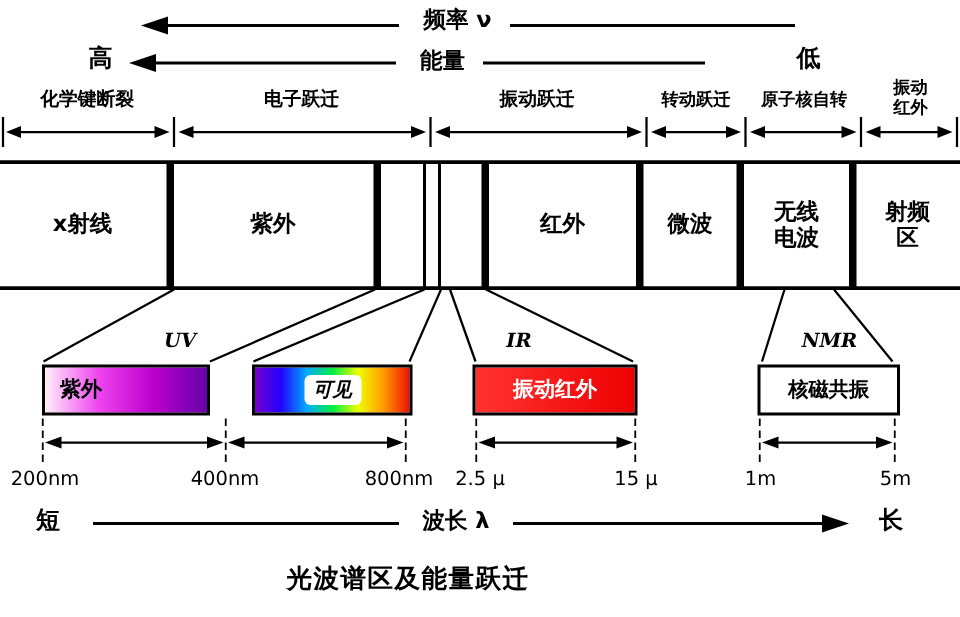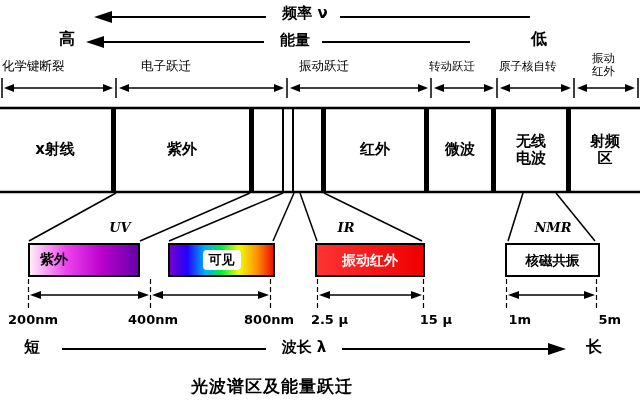--- a/index.html
+++ b/index.html
@@ -7,24 +7,24 @@
     position:relative;width:640px;height:411px;background:#ffffff;
     font-family:"DejaVu Sans","Liberation Sans",sans-serif;color:#000;overflow:hidden;
   }
   .abs{position:absolute;}
   .lbl{font-weight:bold;text-align:center;line-height:1.15;}
   svg{position:absolute;left:0;top:0;}
   .band{position:absolute;box-sizing:border-box;border:2px solid #000;height:34px;top:243px;}
   .band-text{font-weight:bold;font-size:14px;}
   .tag{font-family:"DejaVu Serif","Liberation Serif",serif;font-style:italic;font-weight:bold;font-size:13px;text-align:center;}
   .pill{position:absolute;left:50%;top:50%;transform:translate(-50%,-50%);
-        background:#fff;border-radius:4px;padding:1px 6px;font-size:13px;font-weight:bold;white-space:nowrap;}
+        background:#fff;border-radius:4px;padding:1px 6px;font-size:13px;font-weight:bold;white-space:nowrap;font-style:italic;}
   .cell-lbl{font-size:15px;font-weight:bold;text-align:center;line-height:1.15;}
-  .trans-lbl{font-size:12.5px;font-weight:normal;text-align:left;line-height:1.15;}
-  .scale-lbl{font-size:13px;font-weight:bold;text-align:right;}
+  .trans-lbl{font-size:12.5px;font-weight:bold;text-align:center;line-height:1.15;}
+  .scale-lbl{font-size:13px;font-weight:normal;text-align:center;}
 </style>
 </head>
 <body>
 
 <div id="stage">
 
   <svg width="640" height="411" viewBox="0 0 640 411" stroke="#000" fill="none">
 
     <g>
       <polygon points="94,17 112,11 112,23" fill="#000" stroke="none"></polygon>

